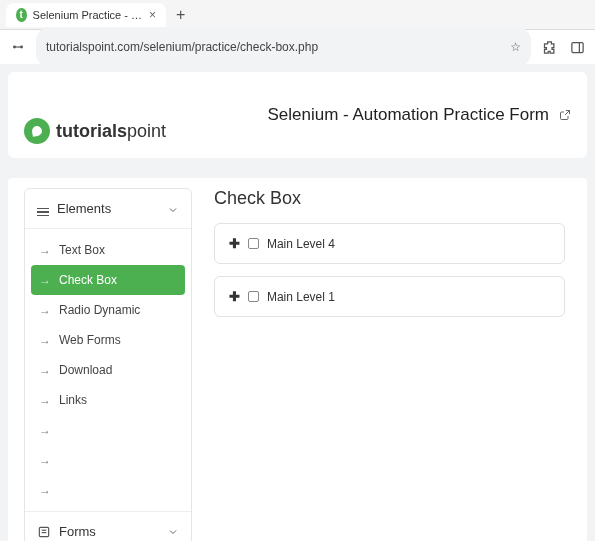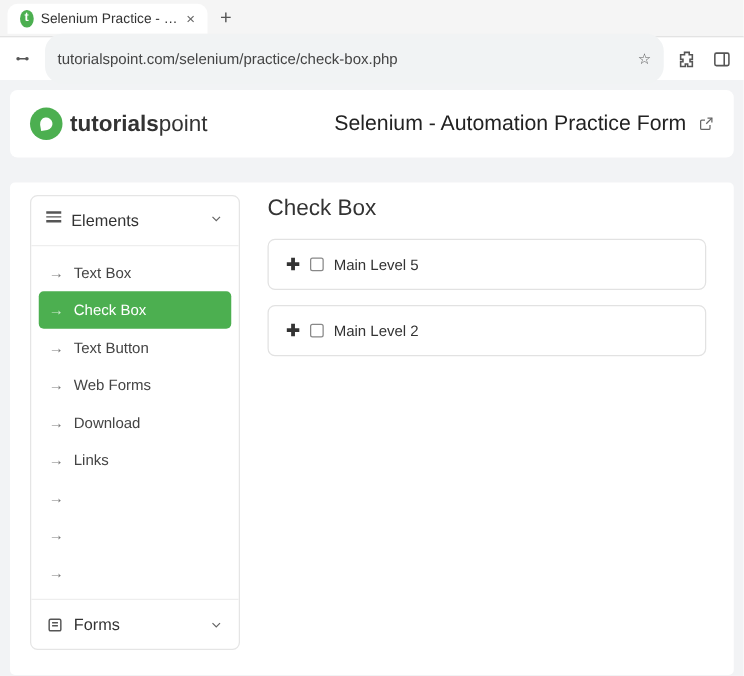--- a/index.html
+++ b/index.html
@@ -9,29 +9,29 @@
   .tab-favicon { width: 14px; height: 14px; border-radius: 50%; background: #4caf50; display: flex; align-items: center; justify-content: center; color: #fff; font-size: 10px; font-weight: bold; }
   .tab-title { white-space: nowrap; overflow: hidden; text-overflow: ellipsis; font-size: 11px; }
   .tab-close { font-size: 12px; color: #666; }
   .new-tab { margin-left: 10px; color: #555; font-size: 16px; }
   .addr-bar { display: flex; align-items: center; height: 34px; padding: 4px 8px; gap: 8px; background: #fff; }
   .icon-btn { width: 20px; height: 20px; display:flex; align-items:center; justify-content:center; color:#555; }
   .url-box { flex:1; display:flex; align-items:center; background:#f1f3f4; border-radius:14px; padding:4px 10px; font-size:12px; color:#444; height:40px; }
   .url-box .star { margin-left:auto; color:#555; }
   .page { background:#f2f3f5; padding:8px; }
   .header-bar { background:#fff; border-radius:6px; padding:14px 16px; display:flex; align-items:center; gap:10px; }
-  .logo { display:flex; align-items:center; gap:6px; font-weight:400; font-size:18px; color:#333; }
+  .logo { display:flex; align-items:center; gap:6px; font-weight:400; font-size:18px; color:#333;margin-top:32px; }
   .logo-mark { width:26px; height:26px; border-radius:50%; background:#4caf50; position:relative; display:flex; align-items:center; justify-content:center; }
   .logo-mark::before { content:""; width:10px; height:10px; background:#fff; border-radius:50% 50% 50% 0; transform:rotate(-10deg); }
   .logo strong { font-weight:700; }
   .page-title { flex:1; text-align:right; font-size:17px; font-weight:500; color:#222; }
   .ext-link { font-size:12px; color:#555; display:flex; align-items:center; gap:4px; }
   .content { display:flex; gap:16px; background:#fff; margin-top:20px; padding:10px 16px 20px; border-radius:4px; }
   .sidebar { width:168px; border:1px solid #e5e5e5; border-radius:6px; overflow:hidden; }
-  .side-header { display:flex; align-items:flex-start; padding:12px 12px; font-size:13px; gap:8px; border-bottom:1px solid #eee; }
+  .side-header { display:flex; align-items:flex-end; padding:12px 12px; font-size:13px; gap:8px; border-bottom:1px solid #eee; }
   .side-header .chev { margin-left:auto; }
   .menu-icon { display:flex; flex-direction:column; gap:2px; }
   .menu-icon span { width:12px; height:1.5px; background:#555; }
   .sub-list { list-style:none; padding:6px; }
   .sub-item { display:flex; align-items:center; gap:8px; padding:8px 8px; font-size:12px; color:#444; border-radius:4px; }
   .sub-item.active { background:#4caf50; color:#fff; }
   .sub-item .arrow { font-size:12px; opacity:0.7; }
   .side-sec { display:flex; align-items:center; padding:12px 12px; font-size:13px; gap:8px; border-top:1px solid #eee; }
   .side-sec .chev { margin-left:auto; }
   .sec-icon { width:14px; display:flex; align-items:center; justify-content:center; color:#555; }
@@ -114,21 +114,21 @@
         <li class="sub-item">
             <span class="arrow">→</span>
             <span>Text Box</span>
           </li>
         <li class="sub-item active">
             <span class="arrow">→</span>
             <span>Check Box</span>
           </li>
         <li class="sub-item">
             <span class="arrow">→</span>
-            <span>Text Button</span>
+            <span>Radio Dynamic</span>
           </li>
         <li class="sub-item">
             <span class="arrow">→</span>
             <span>Web Forms</span>
           </li>
         <li class="sub-item">
             <span class="arrow">→</span>
             <span>Download</span>
           </li>
         <li class="sub-item">
@@ -161,22 +161,22 @@
           </span>
       </div>
 
     </div>
 
     <div class="main">
       <div class="main-title">Check Box</div>
       <div class="lvl-row">
         <span class="plus">✚</span>
         <span class="cb"></span>
-        <span>Main Level 5</span>
+        <span>Main Level 4</span>
       </div>
       <div class="lvl-row">
         <span class="plus">✚</span>
         <span class="cb"></span>
-        <span>Main Level 2</span>
+        <span>Main Level 1</span>
       </div>
     </div>
   </div>
 </div>
 
 </body></html>

